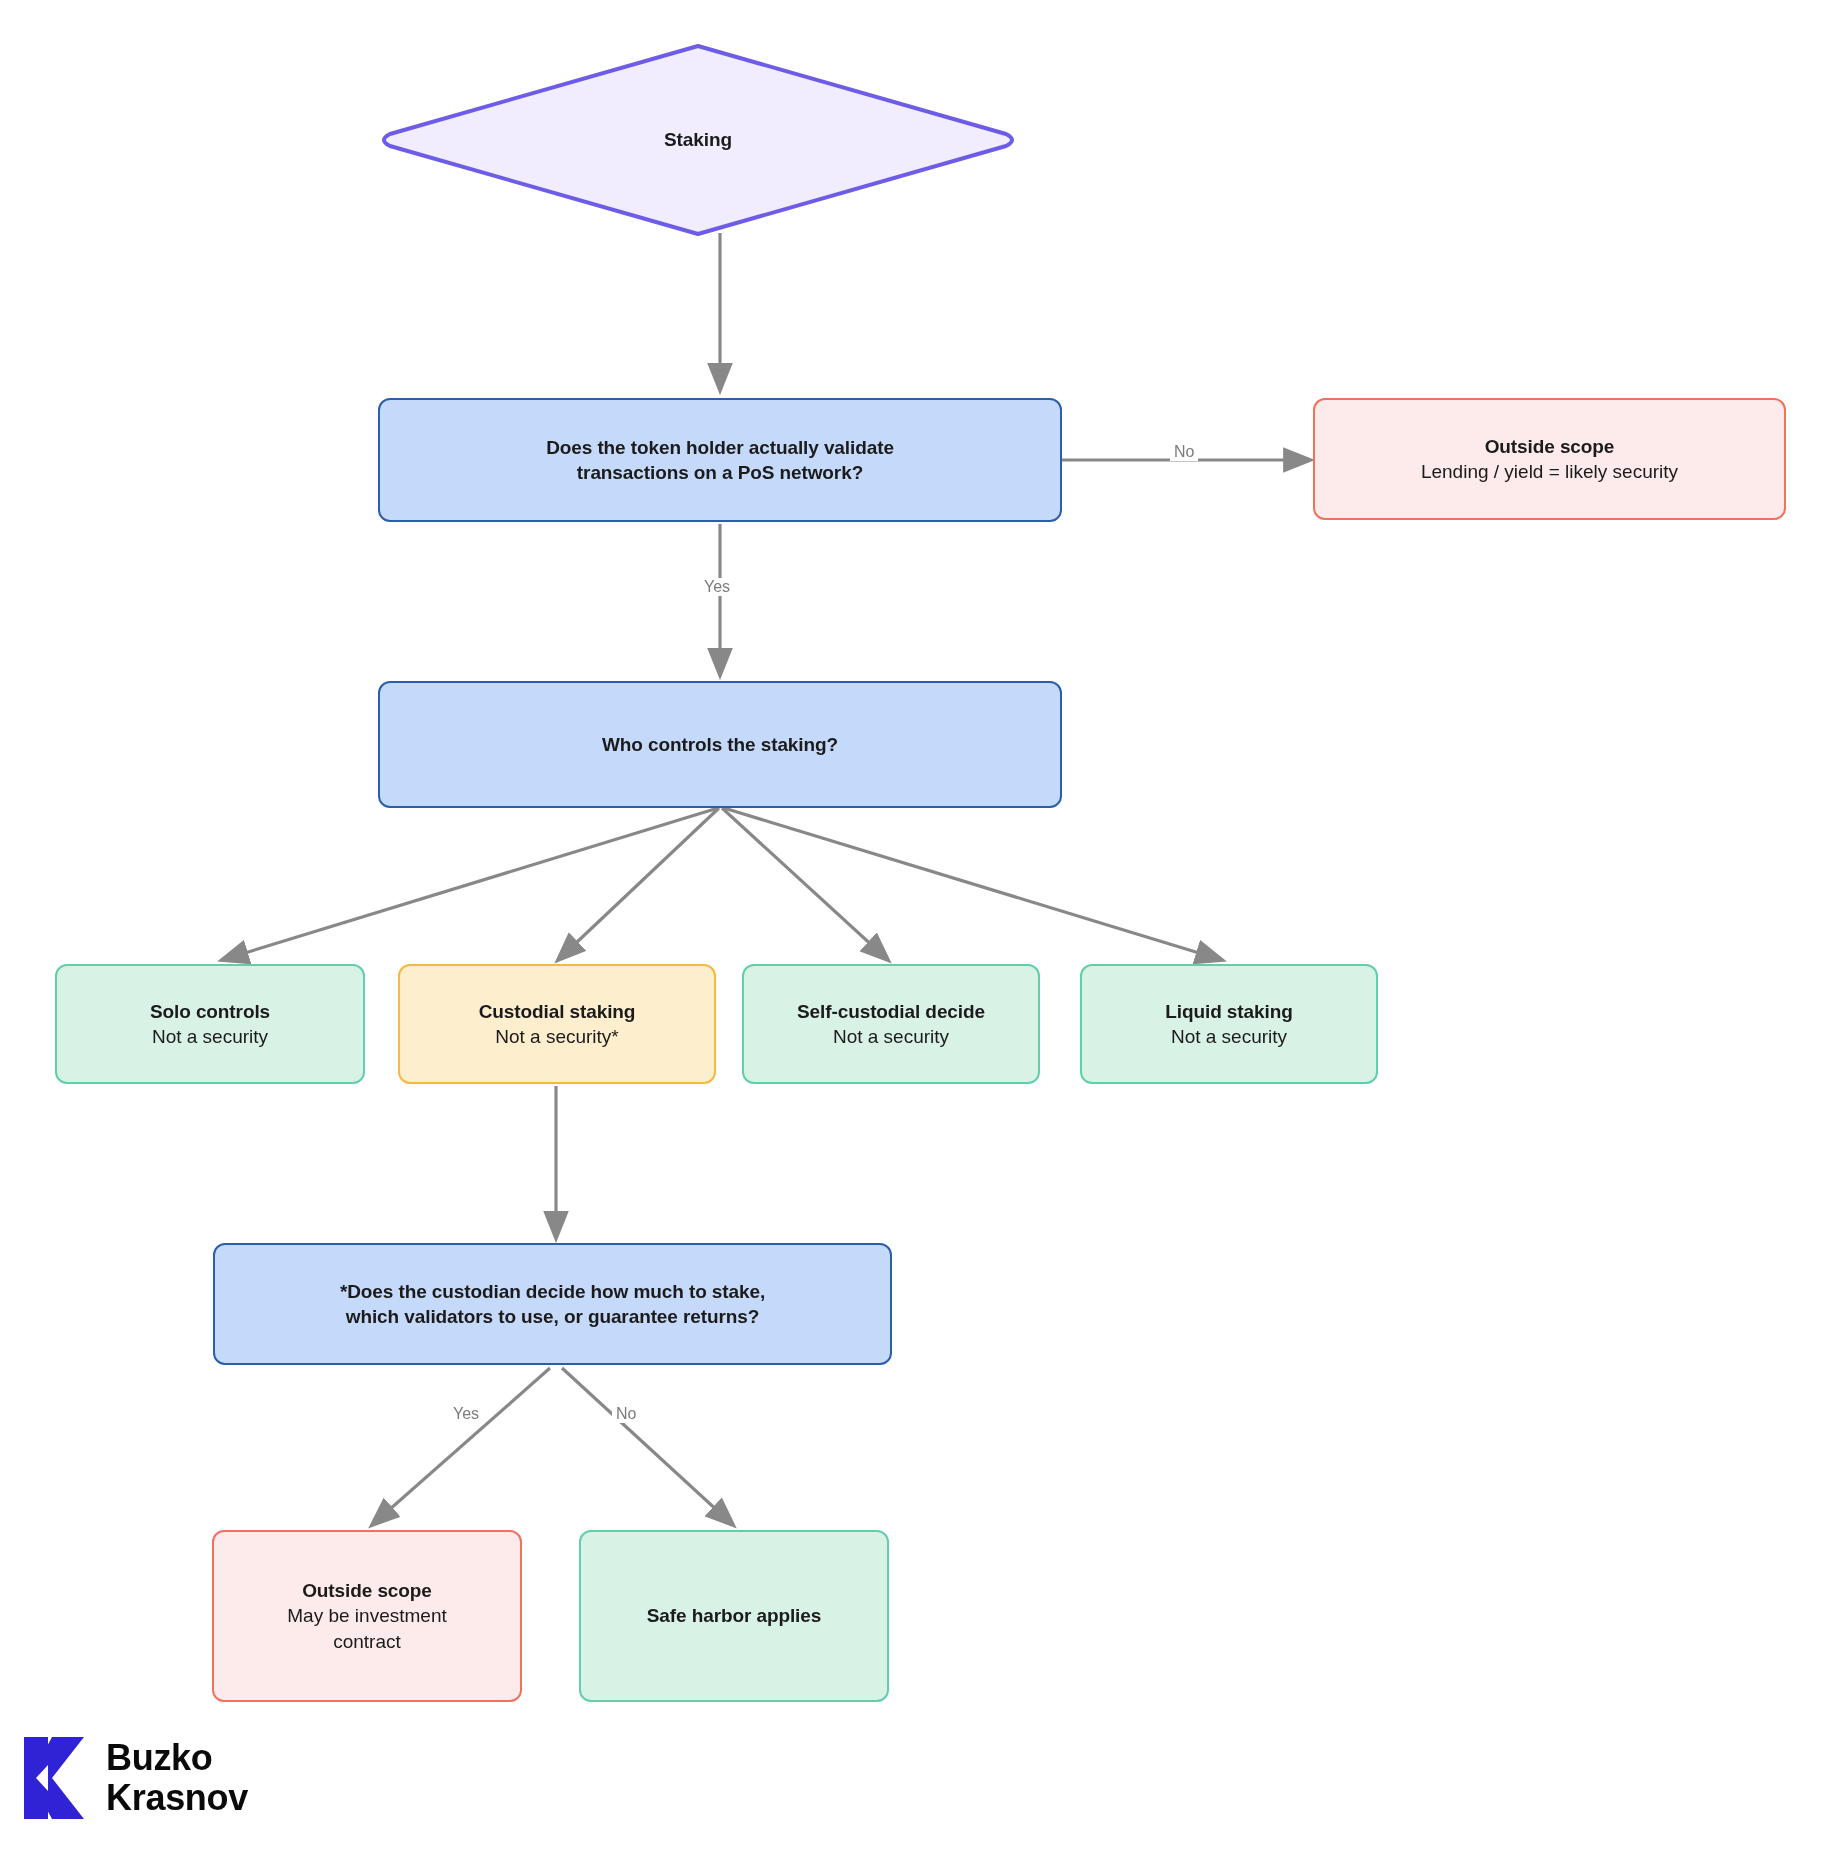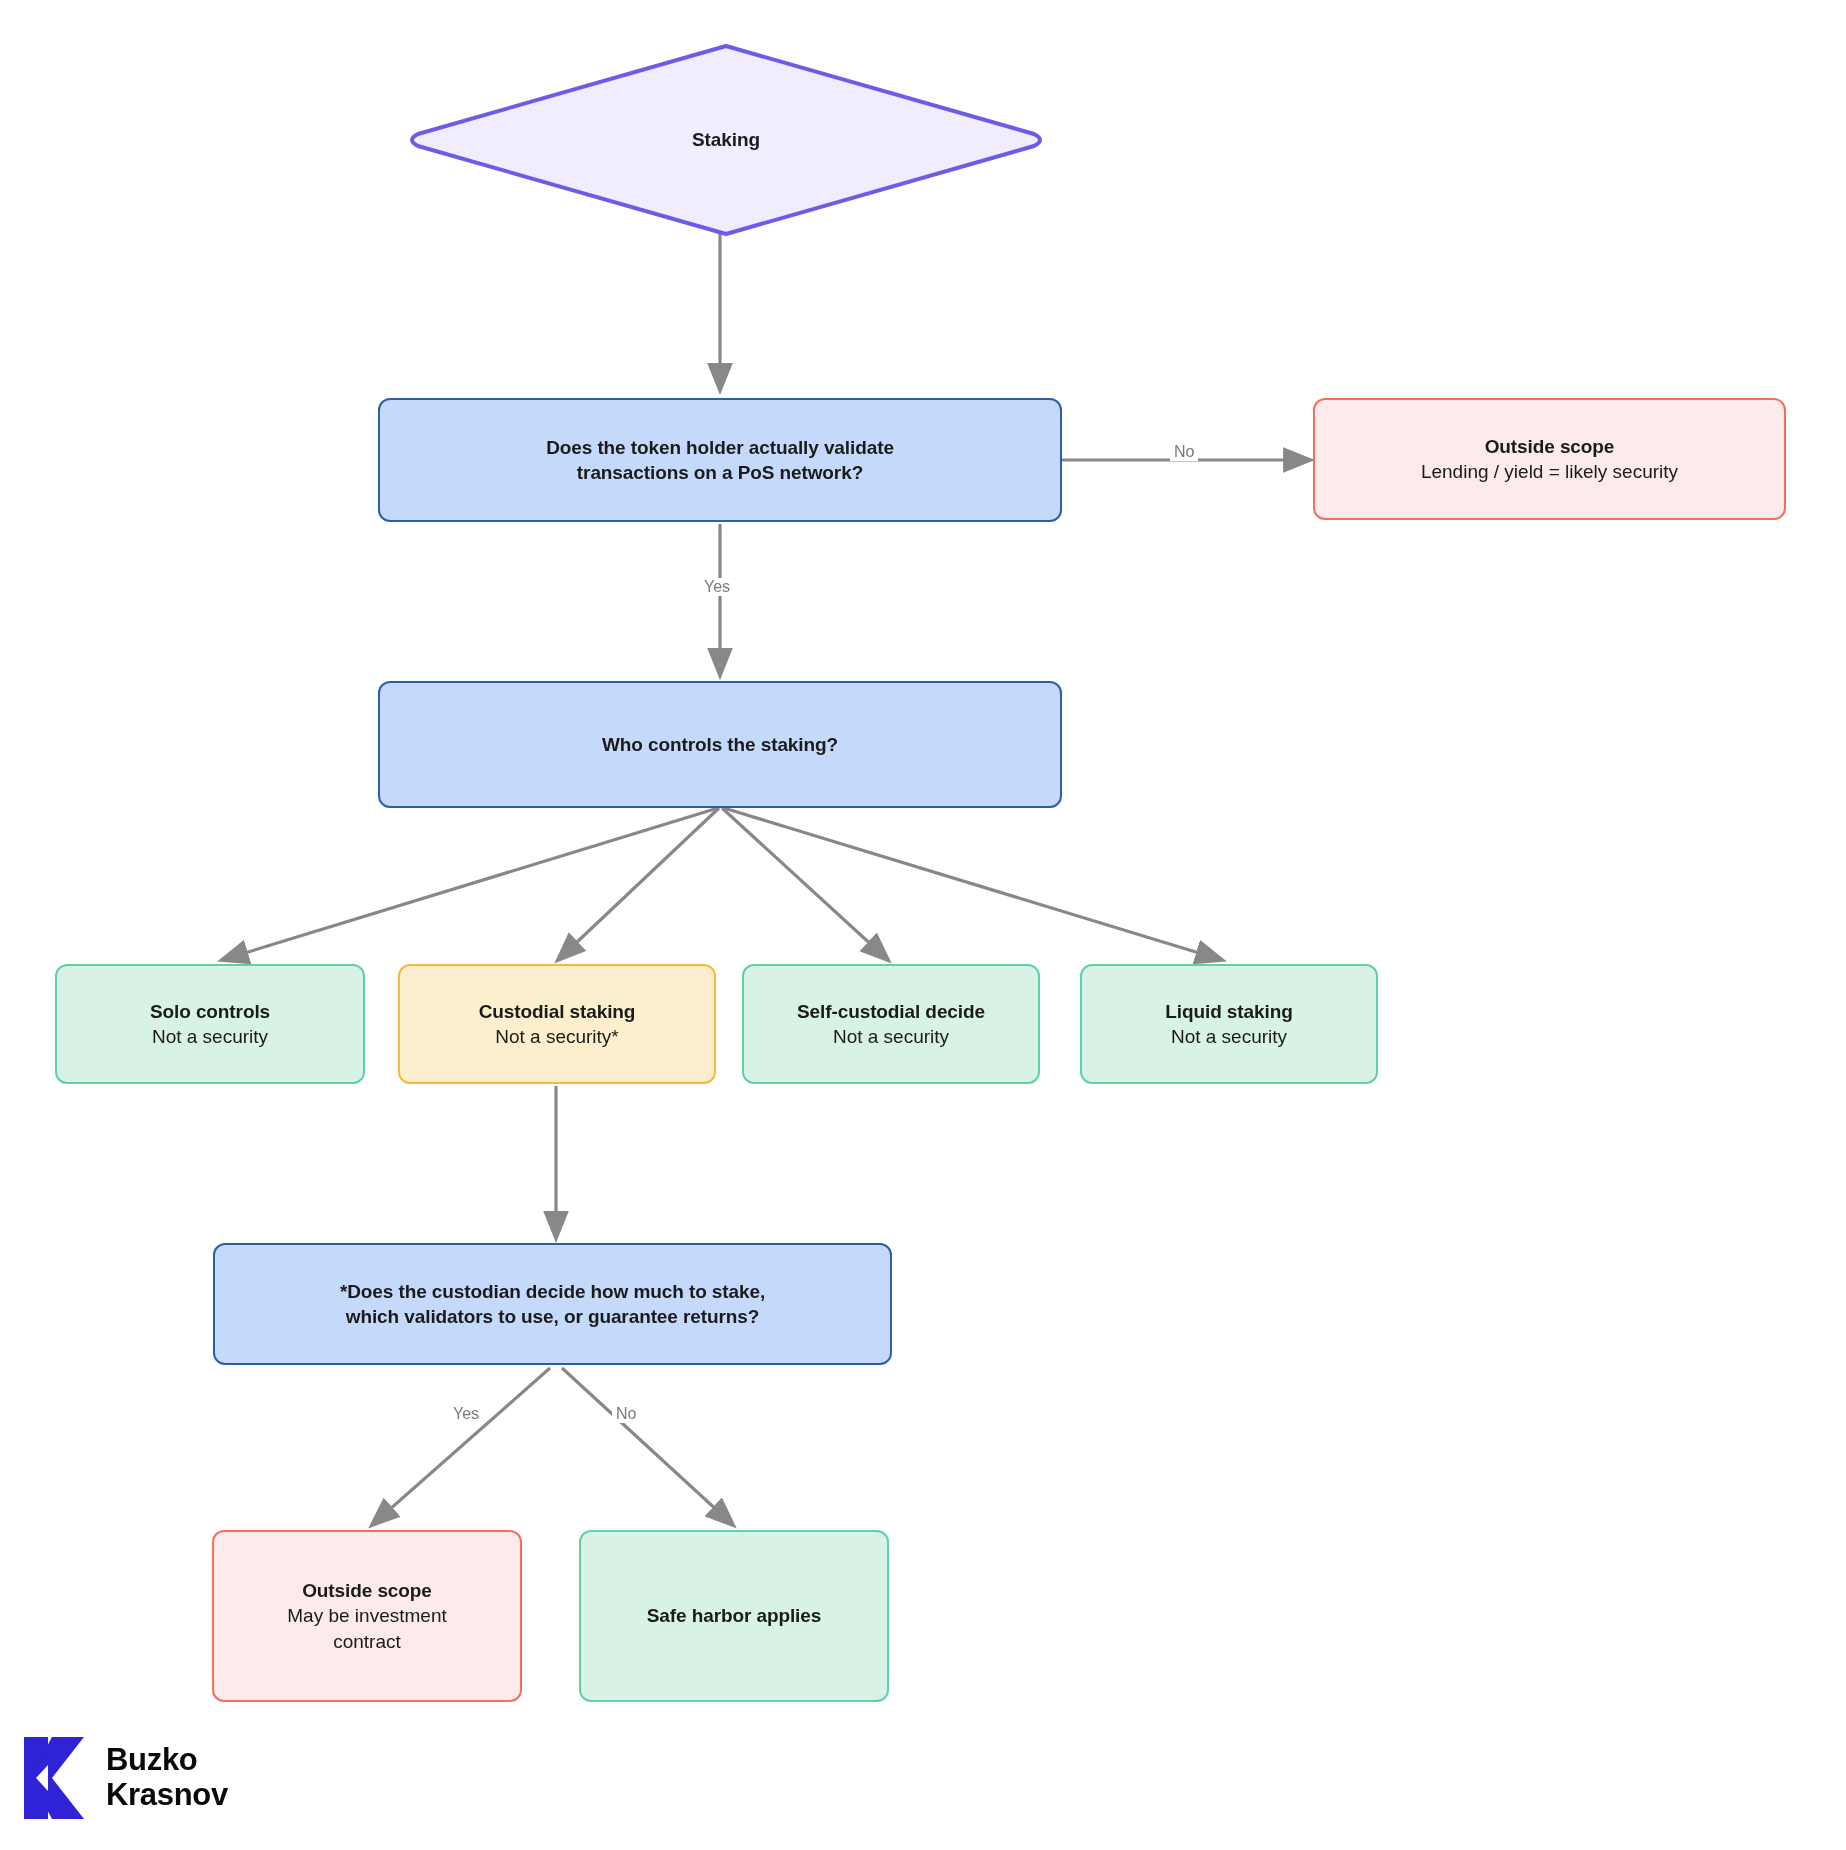--- a/index.html
+++ b/index.html
@@ -103,21 +103,21 @@
     height: 86px;
     flex: 0 0 auto;
   }
   #logo .wordmark {
     display: flex;
     flex-direction: column;
     justify-content: center;
     line-height: 1.12;
   }
   #logo .wordmark span {
-    font-size: 31px;
+    font-size: 36px;
     font-weight: bold;
     color: #0a0a0a;
     letter-spacing: -0.3px;
   }
 </style>
 </head>
 <body>
 
 <div id="canvas">
 
@@ -149,21 +149,21 @@
 
       <path d="M562,1368 L733,1525"></path>
     </g>
   </svg>
 
   <div class="edge-label" style="left:1170px; top:443px;">No</div>
   <div class="edge-label" style="left:700px; top:578px;">Yes</div>
   <div class="edge-label" style="left:449px; top:1405px;">Yes</div>
   <div class="edge-label" style="left:612px; top:1405px;">No</div>
 
-  <div class="node decision-diamond" style="left:406px; top:40px; width:640px; height:200px;">
+  <div class="node decision-diamond" style="left:378px; top:40px; width:640px; height:200px;">
     <svg class="diamond-svg" width="640" height="200" viewBox="0 0 640 200" xmlns="http://www.w3.org/2000/svg">
       <path d="M320,6 L628,94 Q640,100 628,106 L320,194 L12,106 Q0,100 12,94 Z" fill="#f1edfe" stroke="#6c5ce7" stroke-width="4" stroke-linejoin="round"></path>
     </svg>
     <div class="diamond-label title">Staking</div>
   </div>
 
   <div class="node box-blue" style="left:378px; top:398px; width:684px; height:124px;">
     <div class="title">Does the token holder actually validate</div>
     <div class="title">transactions on a PoS network?</div>
   </div>

